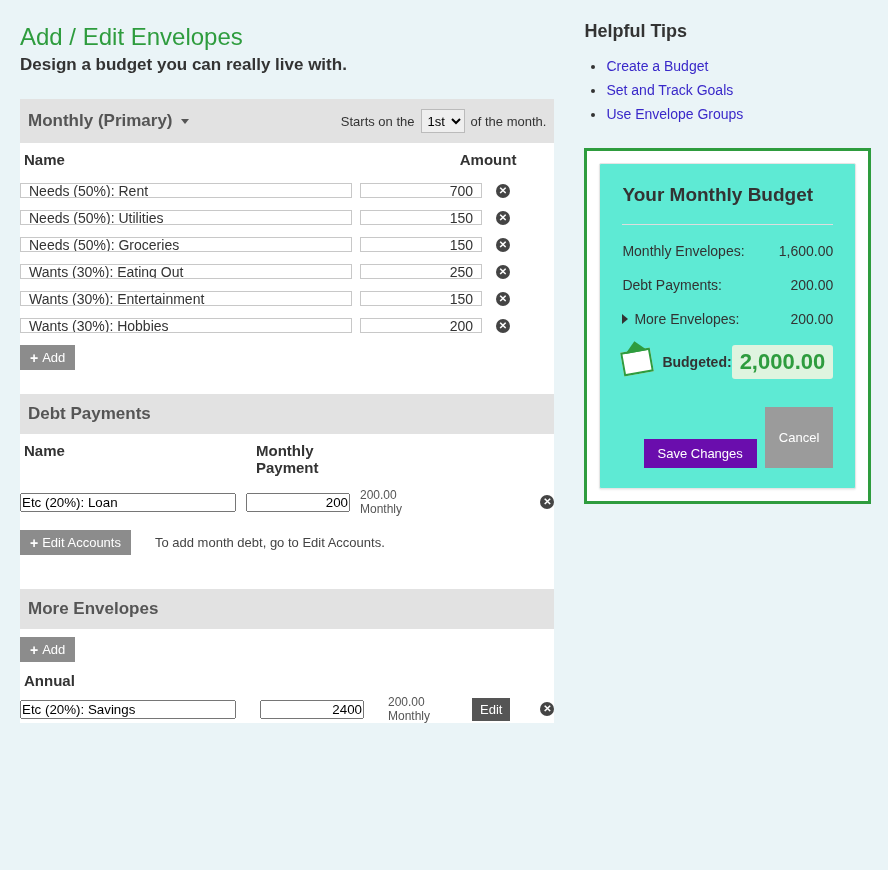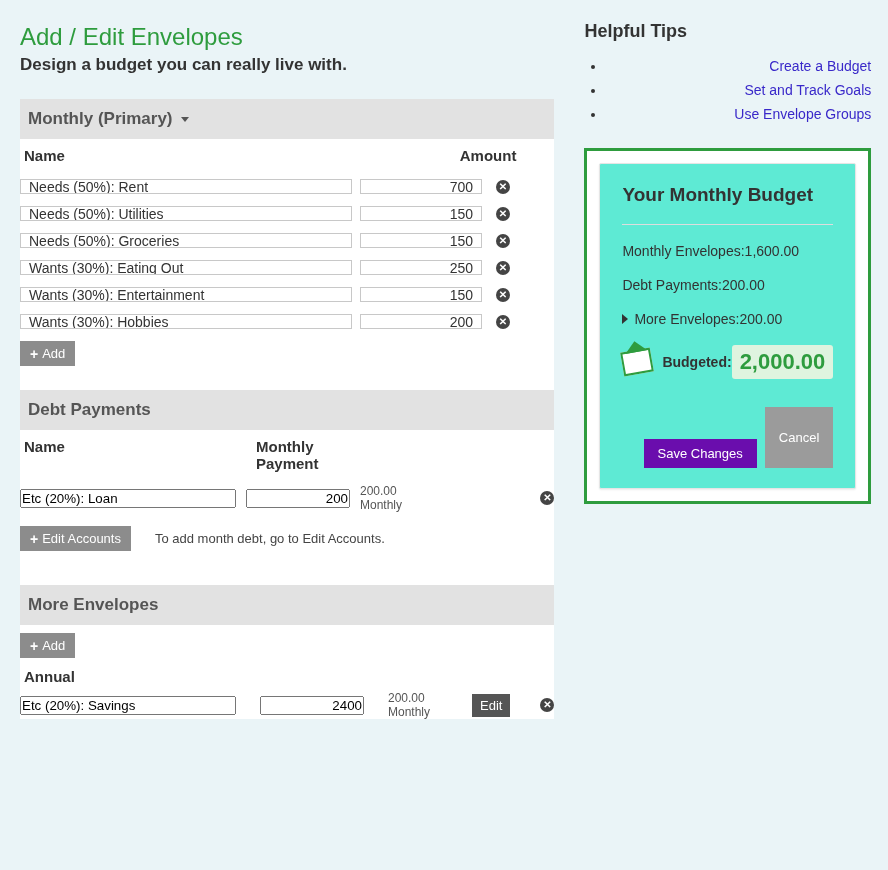--- a/index.html
+++ b/index.html
@@ -165,39 +165,39 @@
     align-items:center;
     gap:10px;
     margin-bottom: 14px;
   }
   .debt-name { width: 216px; }
   .debt-amount { width: 104px; text-align:right; }
   .savings-row { display:flex; align-items:center; gap:24px; margin-bottom:12px; }
 
   .helpful-title { font-weight:bold; font-size:18px; margin-bottom: 16px; margin-top: 6px; }
   .tips-list { list-style: disc; padding-left: 22px; }
-  .tips-list li { margin: 8px 0; text-align: right; }
+  .tips-list li { margin: 8px 0; }
   .tips-list a { color: #3928c9; text-decoration: none; font-size: 14px; }
 
   .budget-wrap {
     border: 3px solid #2e9c3e;
     padding: 12px;
     background: #fff;
     margin-top: 26px;
   }
   .budget-card {
     background: #5eead4;
     border: 1px solid #e5e5e5;
     border-radius: 2px;
     box-shadow: 0 1px 2px rgba(0,0,0,0.08);
     padding: 20px 22px;
   }
   .budget-title { font-weight: bold; font-size: 19px; margin-bottom: 18px; }
   .budget-divider { border-top: 1px solid #ddd; margin-bottom: 16px; }
-  .b-row { display:flex; font-size: 14px; margin: 18px 0; }
+  .b-row { display:flex; justify-content:space-between; font-size: 14px; margin: 18px 0; }
   .b-row.total { margin-top: 12px; align-items:center; }
   .b-row.total .b-label { font-weight:bold; }
   .total-amount {
     background: #dff4df;
     color: #2e9c3e;
     font-weight: bold;
     font-size: 22px;
     padding: 4px 8px;
     border-radius: 3px;
   }
@@ -242,20 +242,27 @@
     <h1 class="page-title">Add / Edit Envelopes</h1>
     <div class="subtitle">Design a budget you can really live with.</div>
 
     <div class="panel">
 
       
       <div class="section-header">
         <span>Monthly (Primary)</span>
         <span class="caret-down"></span>
         <span class="spacer"></span>
+        <span class="starts-on">
+          <span>Starts on the</span>
+          <select class="day-select">
+            <option>1st</option>
+          </select>
+          <span>of the month.</span>
+        </span>
       </div>
 
       <div class="cols-hdr">
         <div class="h-name">Name</div>
         <div class="h-amount">Amount</div>
       </div>
 
       <div class="env-row">
         <input class="name-input" type="text" value="Needs (50%): Rent" style="">
         <input class="amount-input" type="text" value="700" style="">

